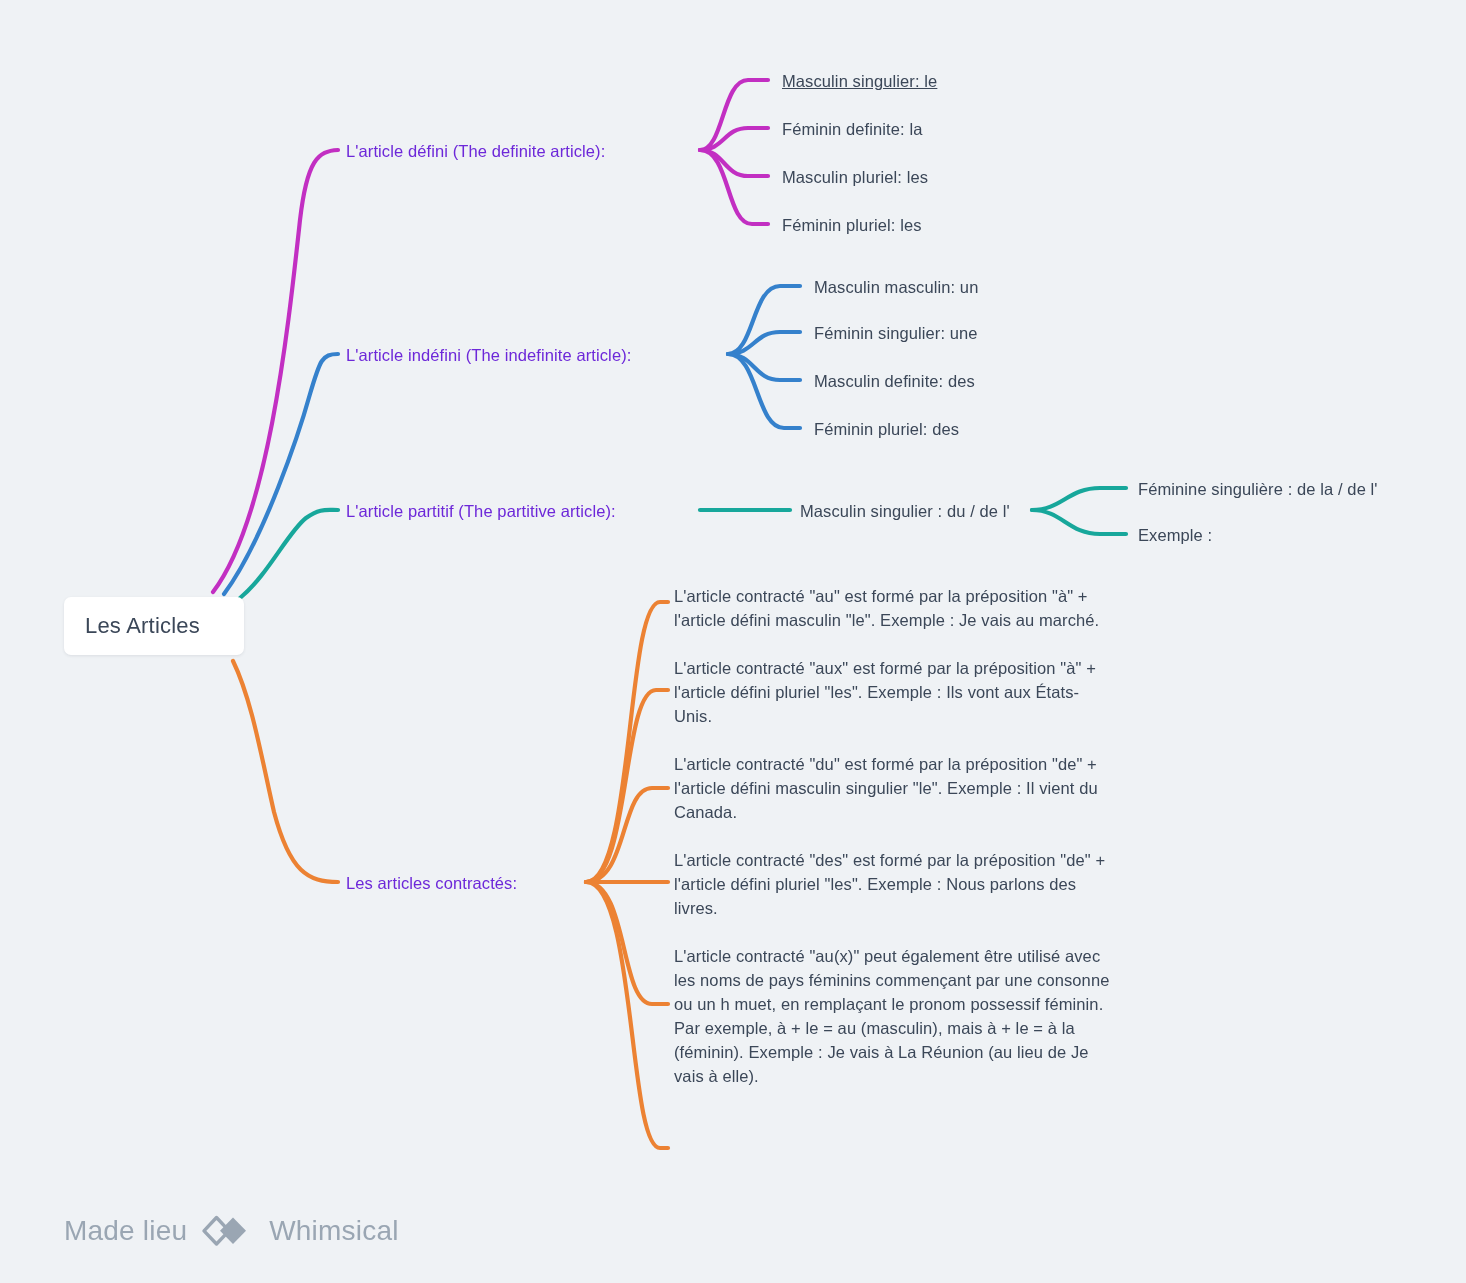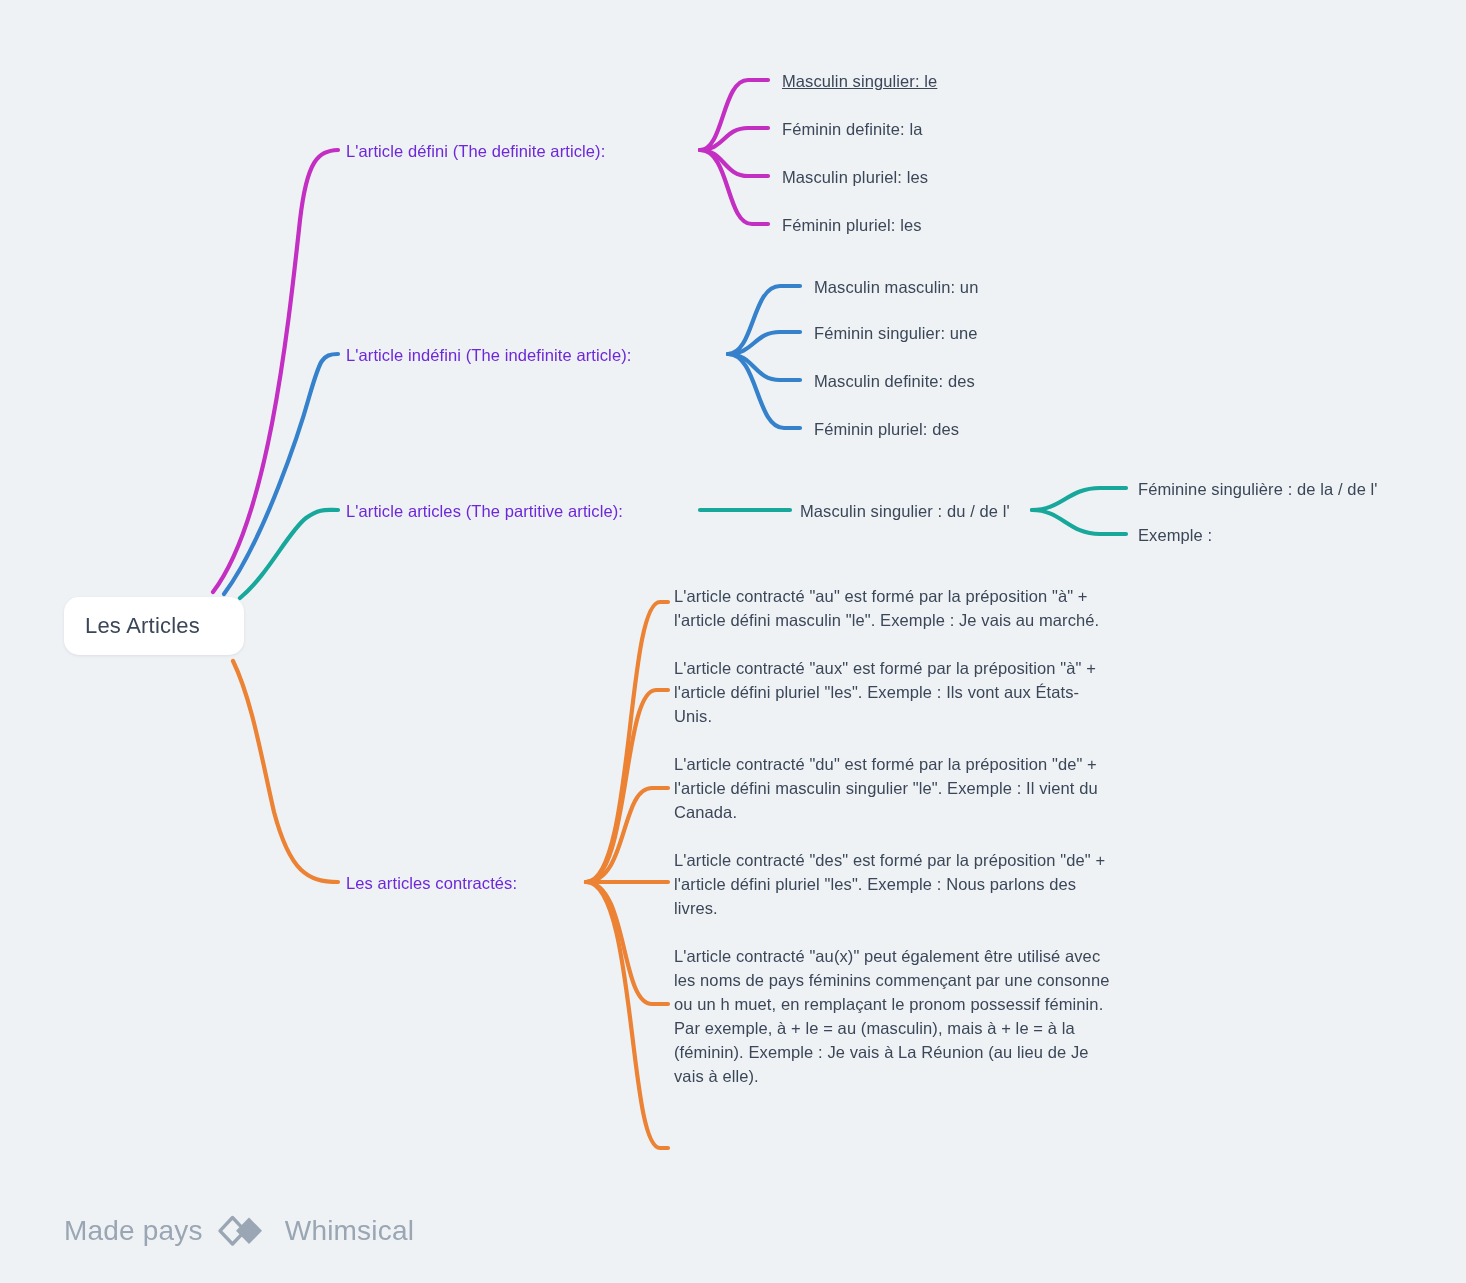--- a/index.html
+++ b/index.html
@@ -39,21 +39,21 @@
   .node.leafwrap {
     white-space: normal;
   }
   .root-node {
     position: absolute;
     left: 64px;
     top: 597px;
     width: 180px;
     height: 58px;
     background: #ffffff;
-    border-radius: 15px;
+    border-radius: 7px;
     box-shadow: 0 1px 3px rgba(40,50,70,0.10);
     display: flex;
     align-items: center;
     box-sizing: border-box;
     padding-left: 21px;
   }
   .root-label {
     font-size: 22px;
     color: #3b4758;
     letter-spacing: 0.2px;
@@ -127,35 +127,35 @@
   <div class="node" style="left:782px; top:117px;">Féminin definite: la</div>
   <div class="node" style="left:782px; top:165px;">Masculin pluriel: les</div>
   <div class="node" style="left:782px; top:213px;">Féminin pluriel: les</div>
 
   <div class="node branch-label" style="left:346px; top:343px;">L'article indéfini (The indefinite article):</div>
   <div class="node" style="left:814px; top:275px;">Masculin masculin: un</div>
   <div class="node" style="left:814px; top:321px;">Féminin singulier: une</div>
   <div class="node" style="left:814px; top:369px;">Masculin definite: des</div>
   <div class="node" style="left:814px; top:417px;">Féminin pluriel: des</div>
 
-  <div class="node branch-label" style="left:346px; top:499px;">L'article articles (The partitive article):</div>
+  <div class="node branch-label" style="left:346px; top:499px;">L'article partitif (The partitive article):</div>
   <div class="node" style="left:800px; top:499px;">Masculin singulier : du / de l'</div>
   <div class="node" style="left:1138px; top:477px;">Féminine singulière : de la / de l'</div>
   <div class="node" style="left:1138px; top:523px;">Exemple :</div>
 
   <div class="node branch-label" style="left:346px; top:871px;">Les articles contractés:</div>
 
   <div class="node leafwrap" style="left:674px; top:584px; width:462px;">L'article contracté "au" est formé par la préposition "à" + l'article défini masculin "le". Exemple : Je vais au marché.</div>
   <div class="node leafwrap" style="left:674px; top:656px; width:440px;">L'article contracté "aux" est formé par la préposition "à" + l'article défini pluriel "les". Exemple : Ils vont aux États-Unis.</div>
   <div class="node leafwrap" style="left:674px; top:752px; width:460px;">L'article contracté "du" est formé par la préposition "de" + l'article défini masculin singulier "le". Exemple : Il vient du Canada.</div>
   <div class="node leafwrap" style="left:674px; top:848px; width:448px;">L'article contracté "des" est formé par la préposition "de" + l'article défini pluriel "les". Exemple : Nous parlons des livres.</div>
   <div class="node leafwrap" style="left:674px; top:944px; width:448px;">L'article contracté "au(x)" peut également être utilisé avec les noms de pays féminins commençant par une consonne ou un h muet, en remplaçant le pronom possessif féminin. Par exemple, à + le = au (masculin), mais à + le = à la (féminin). Exemple : Je vais à La Réunion (au lieu de Je vais à elle).</div>
 
   <div class="footer">
-    <span class="footer-text">Made pays</span>
+    <span class="footer-text">Made lieu</span>
     <svg class="wm-logo" width="56" height="34" viewBox="0 0 56 34" xmlns="http://www.w3.org/2000/svg">
       <path d="M16.5 3.5 L29 16.8 L16.5 30 L4 16.8 Z" fill="none" stroke="#9aa6b3" stroke-width="3.4" stroke-linejoin="round"></path>
       <path d="M33 3.5 L46 16.8 L33 30 L20 16.8 Z" fill="#9aa6b3"></path>
     </svg>
     <span class="footer-text">Whimsical</span>
   </div>
 
 </div>
 
 </body></html>

